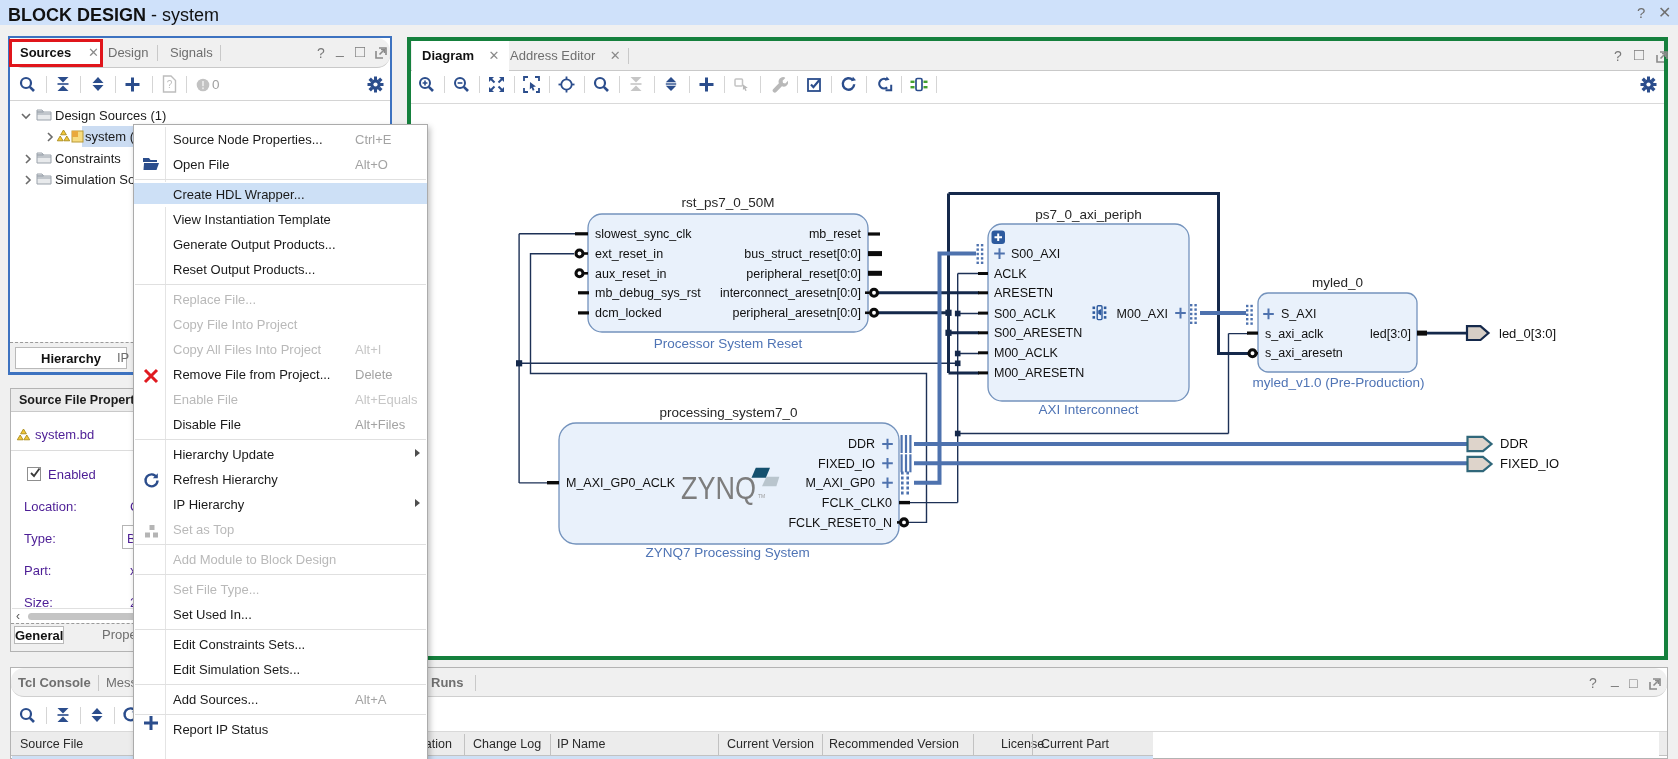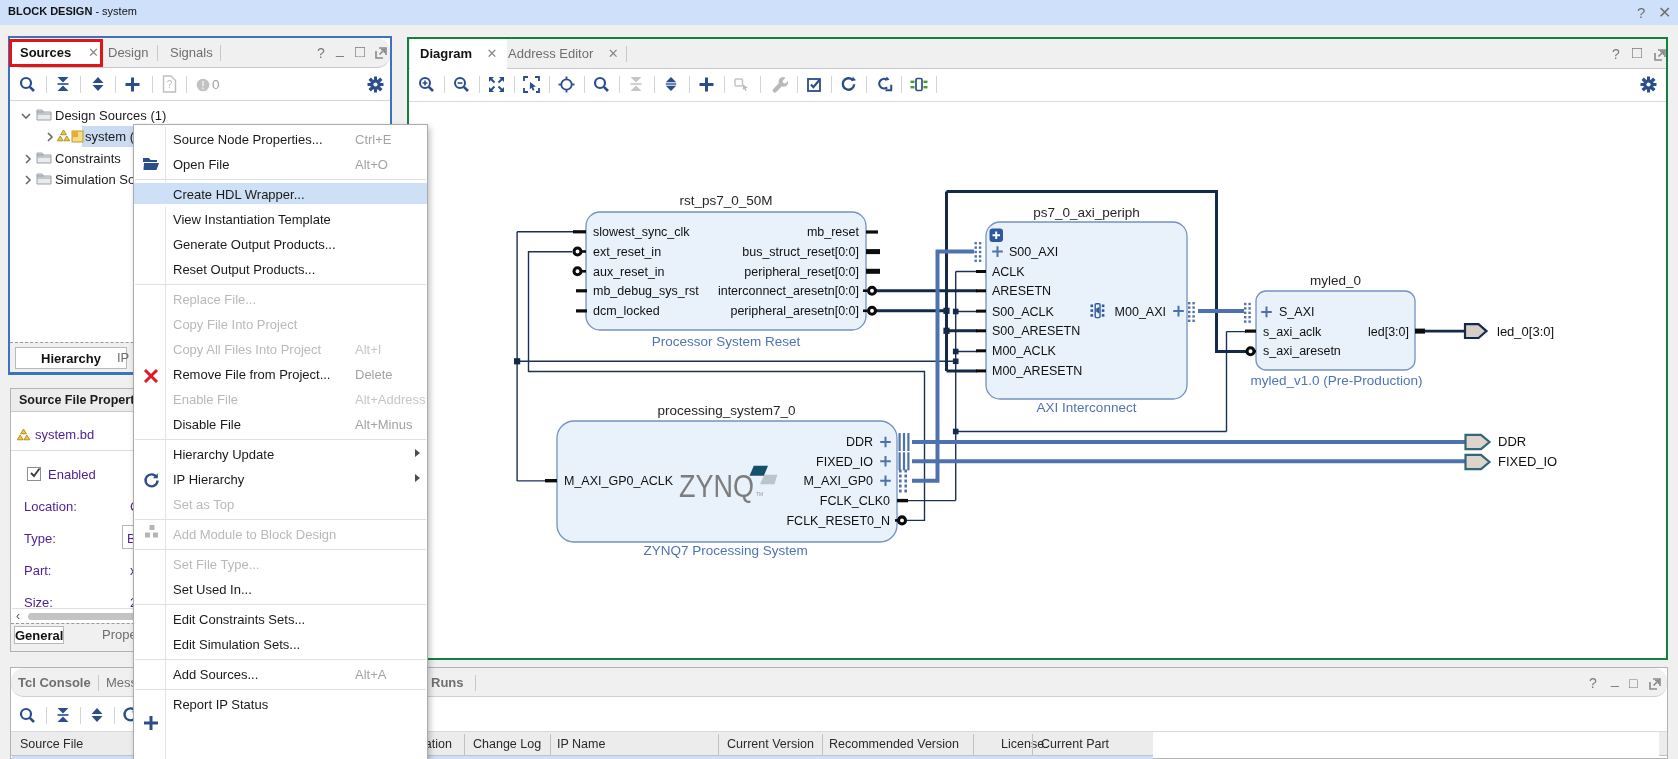--- a/index.html
+++ b/index.html
@@ -27,40 +27,40 @@
 .btabs { position:absolute; left:0; bottom:0; width:100%; height:30px; background:#f0f0f0; border-top:1px dashed #9a9a9a; }
 .btab { position:absolute; top:4px; height:22px; line-height:22px; padding:0 25px; color:#6e6e6e; font-size:13px; }
 .btab.active { background:#fff; border:1px solid #b9b9b9; color:#111; font-weight:bold; }
 
 #proppanel { left:10px; top:388px; width:382px; height:264px; }
 #prophead { position:absolute; left:0; top:0; width:100%; height:23px; background:#ececec; border-bottom:1px solid #c9c9c9; font-weight:bold; font-size:12.5px; line-height:23px; padding-left:8px; }
 .prow { position:absolute; font-size:13px; color:#4c1d95; }
 
 #tclpanel { left:10px; top:667px; width:1658px; height:92px; background:#fff; border:1px solid #b3b3b3; }
 
-#diagpanel { left:407px; top:37px; width:1261px; height:623px; background:#fff; border:2px solid #15803d; }
+#diagpanel { left:407px; top:37px; width:1261px; height:623px; background:#fff; border:4px solid #15803d; }
 #diagtabs { position:absolute; left:0; top:0; width:100%; height:30px; background:#f0f0f0; border-bottom:1px solid #c9c9c9; }
 #diagtools { position:absolute; left:0; top:30px; width:100%; height:33px; background:#fff; border-bottom:1px solid #d9d9d9; }
 
 #menu { position:absolute; left:133px; top:104px; width:295px; height:644px; padding-top:2px; background:#ffffff; border:1px solid #ababab; box-shadow:2px 3px 6px rgba(0,0,0,0.25); z-index:50;margin-top:20px; }
 #menu .vline { position:absolute; left:31px; top:2px; bottom:2px; width:1px; background:#e4e4e4; }
 .mi { position:relative; height:25px; line-height:25px; font-size:13px; color:#1a1a1a; padding-left:39px; white-space:nowrap; }
 .mi.dis { color:#b9b9b9; }
 .mi .sc { position:absolute; left:221px; color:#a3a3a3; }
 .mi.dis .sc { color:#c6c6c6; }
 .mi .arr { position:absolute; right:7px; top:7px; width:0; height:0; border-left:5px solid #4d4d4d; border-top:4.5px solid transparent; border-bottom:4.5px solid transparent; }
 .mi.hl { background:linear-gradient(#ffffff 0px, #ffffff 1.5px, #cde0f6 1.5px, #cde0f6 22.5px, #ffffff 22.5px); }
 .msep { height:5px; position:relative; }
 .msep:after { content:""; position:absolute; left:1px; right:1px; top:2px; height:1px; background:#e0e0e0; }
 </style>
 </head>
 <body>
 
 <div id="banner">
-  <div class="t" style="left:8px; font-size:11px;"><b>BLOCK DESIGN</b> - system</div>
+  <div class="t" style="left:8px; font-size:18px;"><b>BLOCK DESIGN</b> - system</div>
   <div class="ic" style="left:1637px;">?</div>
   <div class="ic" style="left:1658px; font-size:16px; top:3px;">✕</div>
 </div>
 
 <div id="srcpanel" class="panel">
   <div class="ptabs">
     <div class="tab active" style="left:-1px; top:1px; width:94px; height:28px; line-height:22px; border:3px solid #e0151b; padding:0 0 0 8px;">Sources<span style="font-weight:normal;color:#8a8a8a;position:absolute;left:76px;">✕</span></div>
     <div class="tab" style="left:88px;">Design</div>
     <div class="tabsep" style="left:147px;"></div>
     <div class="tab" style="left:150px;">Signals</div>
@@ -664,24 +664,25 @@
   <div class="msep"></div>
   <div class="mi hl">Create HDL Wrapper...</div>
   <div class="mi">View Instantiation Template</div>
   <div class="mi">Generate Output Products...</div>
   <div class="mi">Reset Output Products...</div>
   <div class="msep"></div>
   <div class="mi dis">Replace File...</div>
   <div class="mi dis">Copy File Into Project</div>
   <div class="mi dis">Copy All Files Into Project<span class="sc">Alt+I</span></div>
   <div class="mi">Remove File from Project...<span class="sc">Delete</span></div>
-  <div class="mi dis">Enable File<span class="sc">Alt+Address</span></div>
-  <div class="mi">Disable File<span class="sc">Alt+Minus</span></div>
+  <div class="mi dis">Enable File<span class="sc">Alt+Equals</span></div>
+  <div class="mi">Disable File<span class="sc">Alt+Files</span></div>
   <div class="msep"></div>
   <div class="mi">Hierarchy Update<span class="arr"></span></div>
+  <div class="mi">Refresh Hierarchy</div>
   <div class="mi">IP Hierarchy<span class="arr"></span></div>
   <div class="mi dis">Set as Top</div>
   <div class="msep"></div>
   <div class="mi dis">Add Module to Block Design</div>
   <div class="msep"></div>
   <div class="mi dis">Set File Type...</div>
   <div class="mi">Set Used In...</div>
   <div class="msep"></div>
   <div class="mi">Edit Constraints Sets...</div>
   <div class="mi">Edit Simulation Sets...</div>

